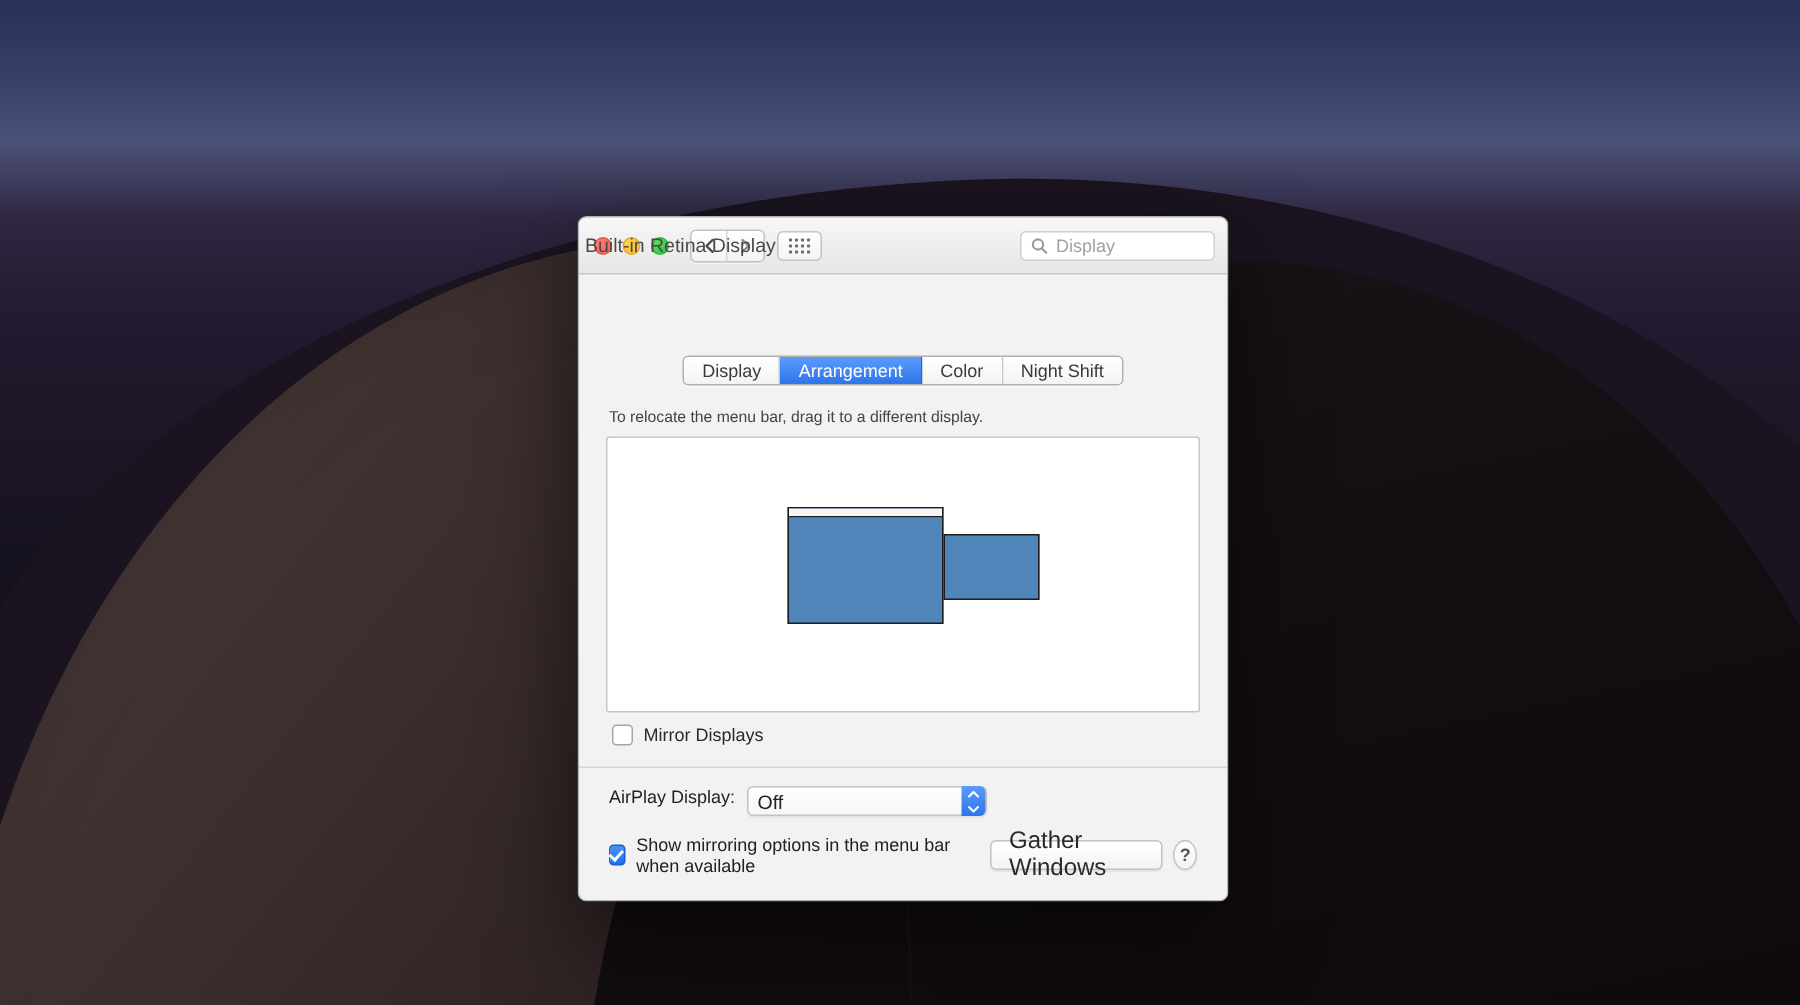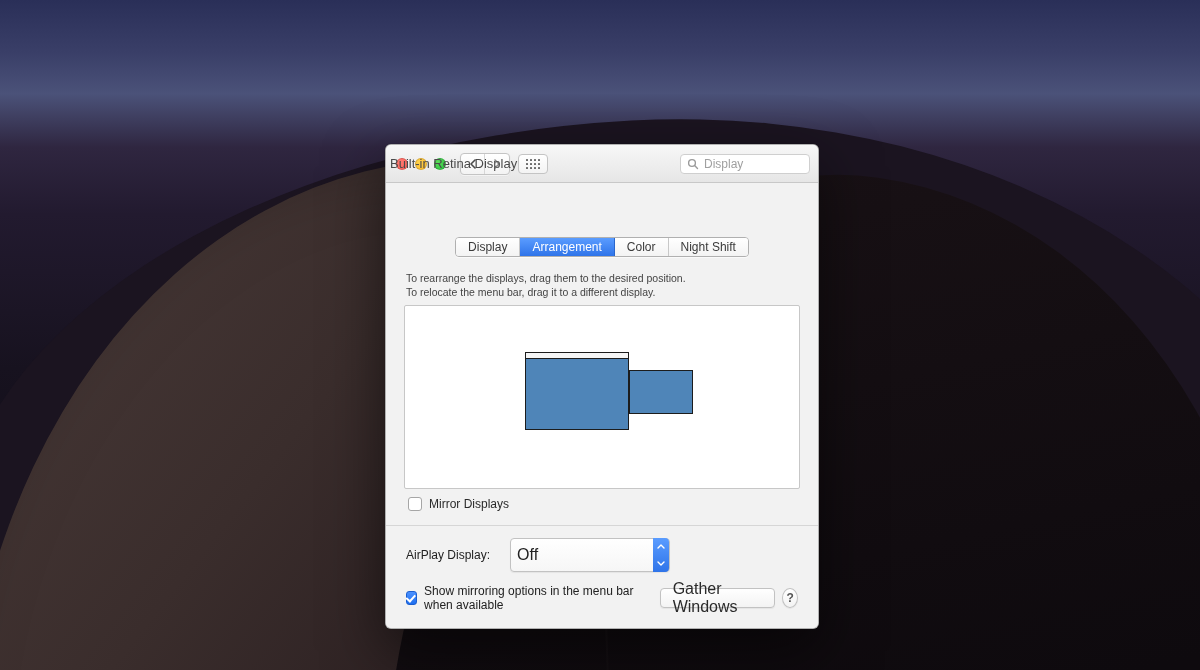--- a/index.html
+++ b/index.html
@@ -202,33 +202,33 @@
     content:""; width:7px; height:4px;
     border-left:2px solid #fff; border-bottom:2px solid #fff;
     transform: rotate(-48deg) translate(0px,-1px);
   }
 
   .divider {
     height: 1px; background: #d6d6d6; margin: 12px -16px 12px;
   }
 
   .airplay-row {
-    display: flex; align-items: center; gap: 20px; font-size: 12px;
+    display: flex; gap: 8px; font-size: 12px;
     padding: 0 4px;
   }
   .popup {
     flex: 0 0 160px;
-    height: 34px;
+    height: 20px;
     border: 1px solid #c2c2c2;
     border-radius: 4px;
     background: linear-gradient(180deg,#ffffff,#f6f6f6);
     position: relative;
     display:flex; align-items:center; padding:0 6px;
     box-shadow: 0 1px 1px rgba(0,0,0,0.06);
-    font-size:16px;
+    font-size:13px;
   }
   .popup .stepper {
     position:absolute; right:0; top:-1px; bottom:-1px; width:16px;
     background: linear-gradient(180deg,#5a9cff,#2f74e9);
     border-top-right-radius:4px; border-bottom-right-radius:4px;
     display:flex; flex-direction:column;
   }
   .popup .stepper span{
     flex:1; display:flex; align-items:center; justify-content:center;
   }
@@ -322,21 +322,20 @@
     <div class="tabs">
       <div class="tabs-inner">
         <div class="tab">Display</div>
         <div class="tab active">Arrangement</div>
         <div class="tab">Color</div>
         <div class="tab">Night Shift</div>
       </div>
     </div>
 
     <div class="instructions">
-      <div>To rearrange the displays, drag them to the desired position.</div>
       <div>To relocate the menu bar, drag it to a different display.</div>
     </div>
 
     <div class="arrange-area">
       <div class="display-main">
         <div class="menubar"></div>
       </div>
       <div class="display-secondary"></div>
     </div>
 

